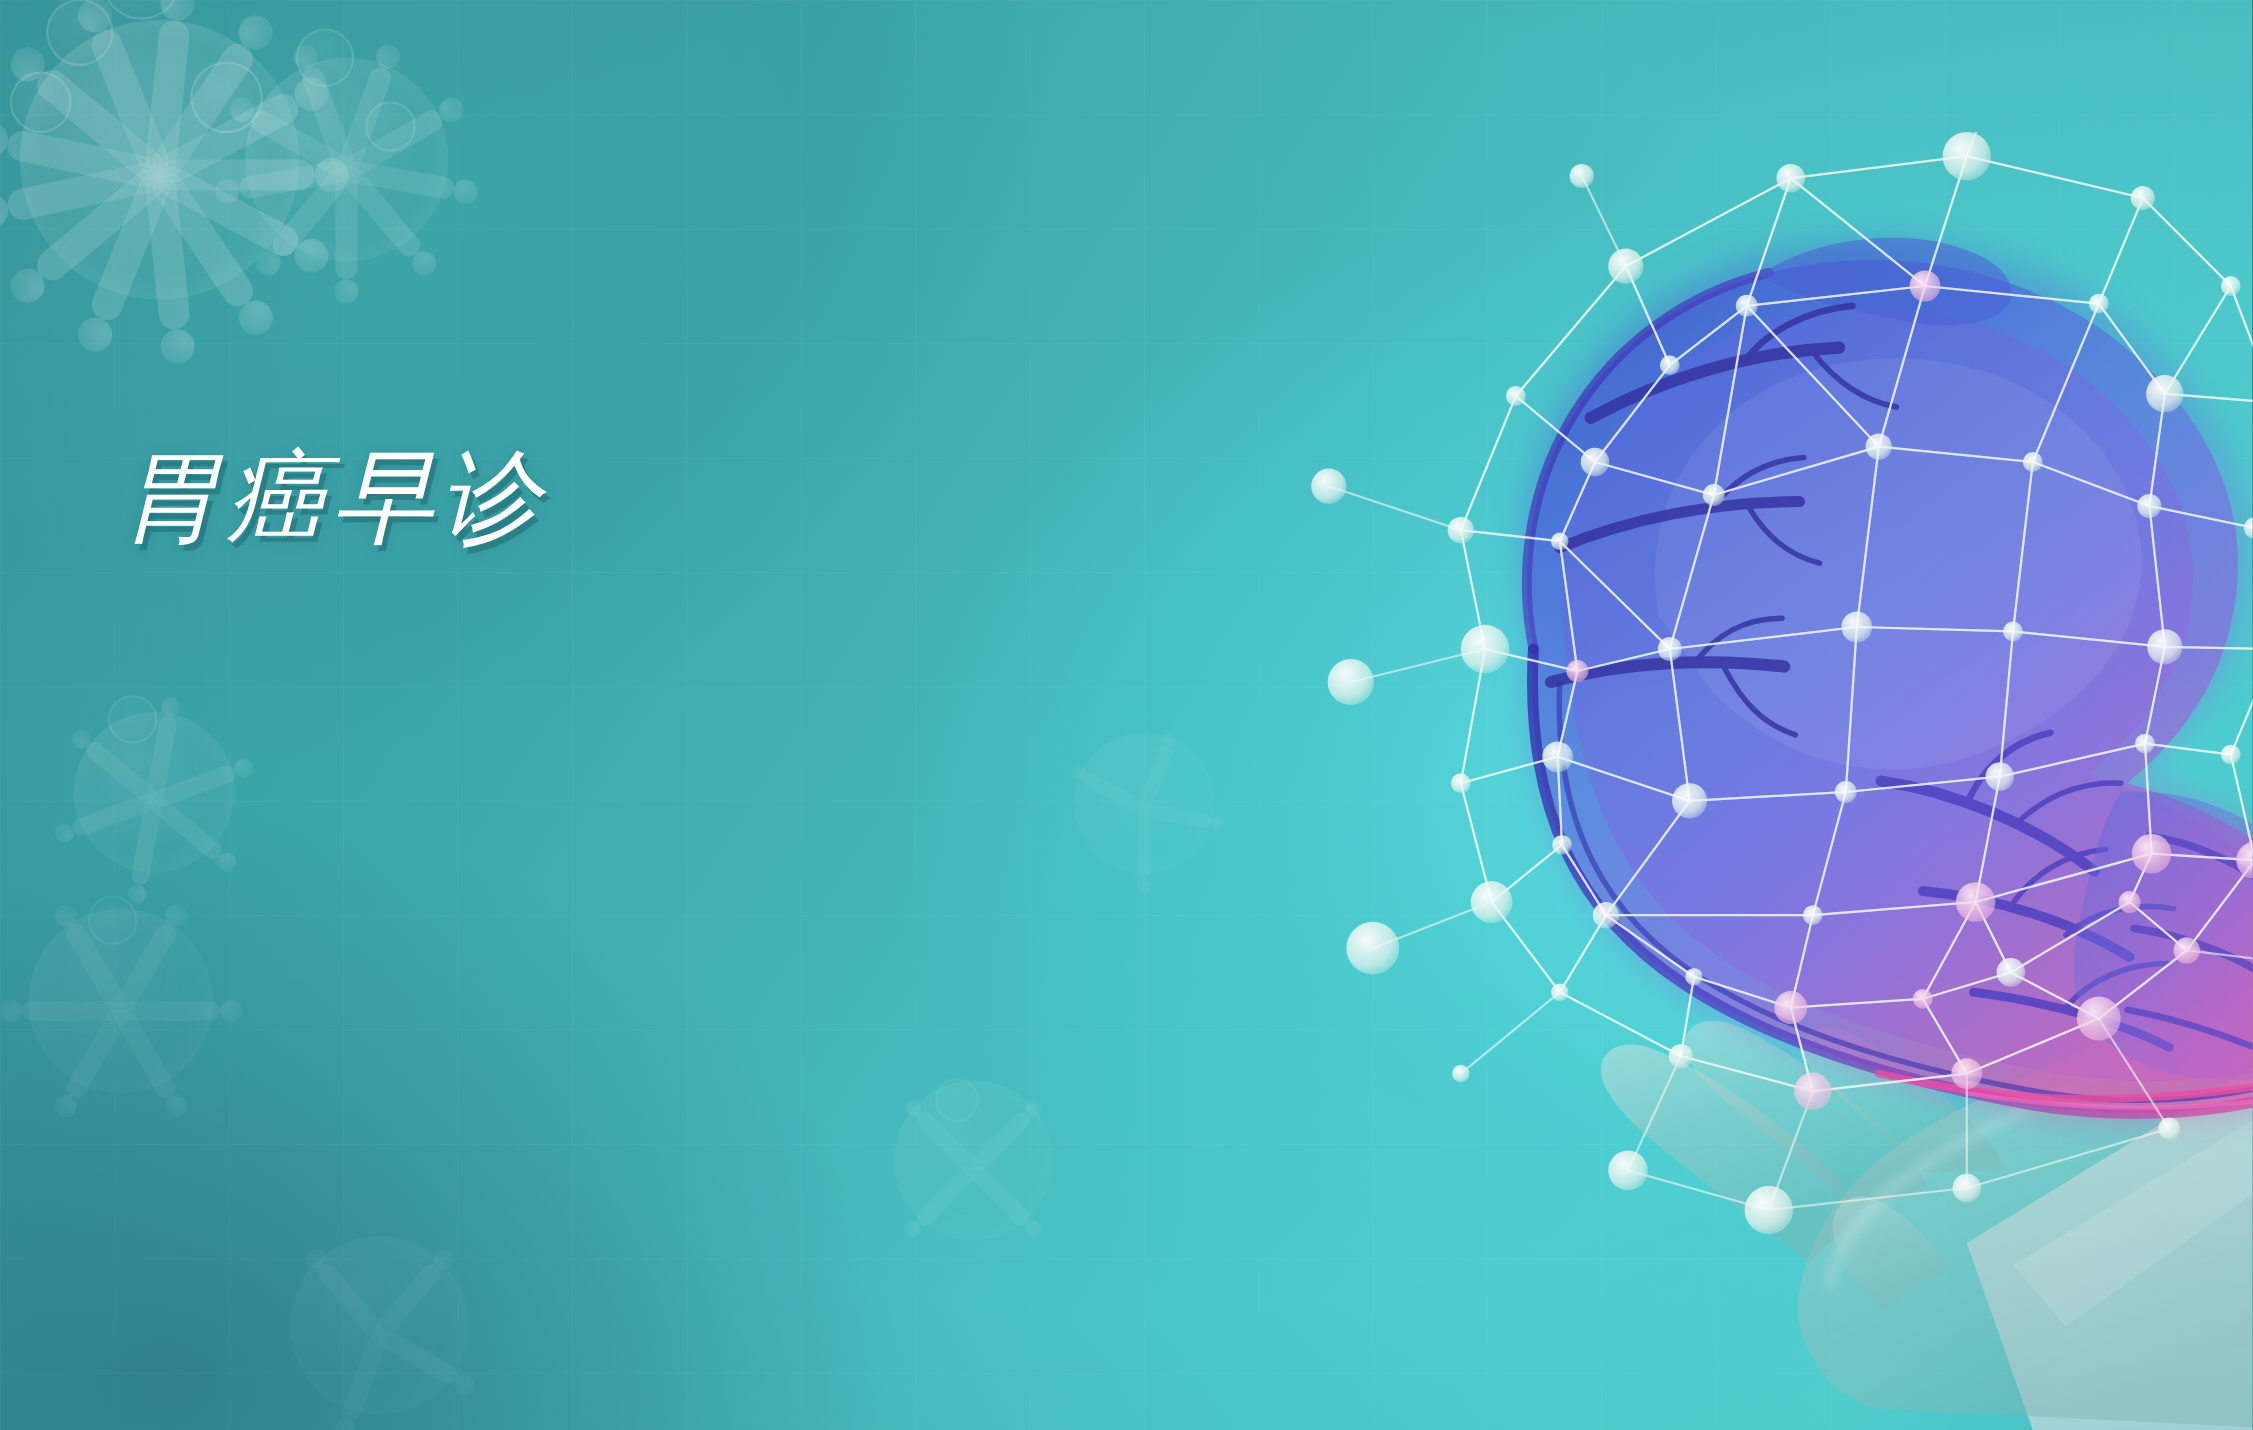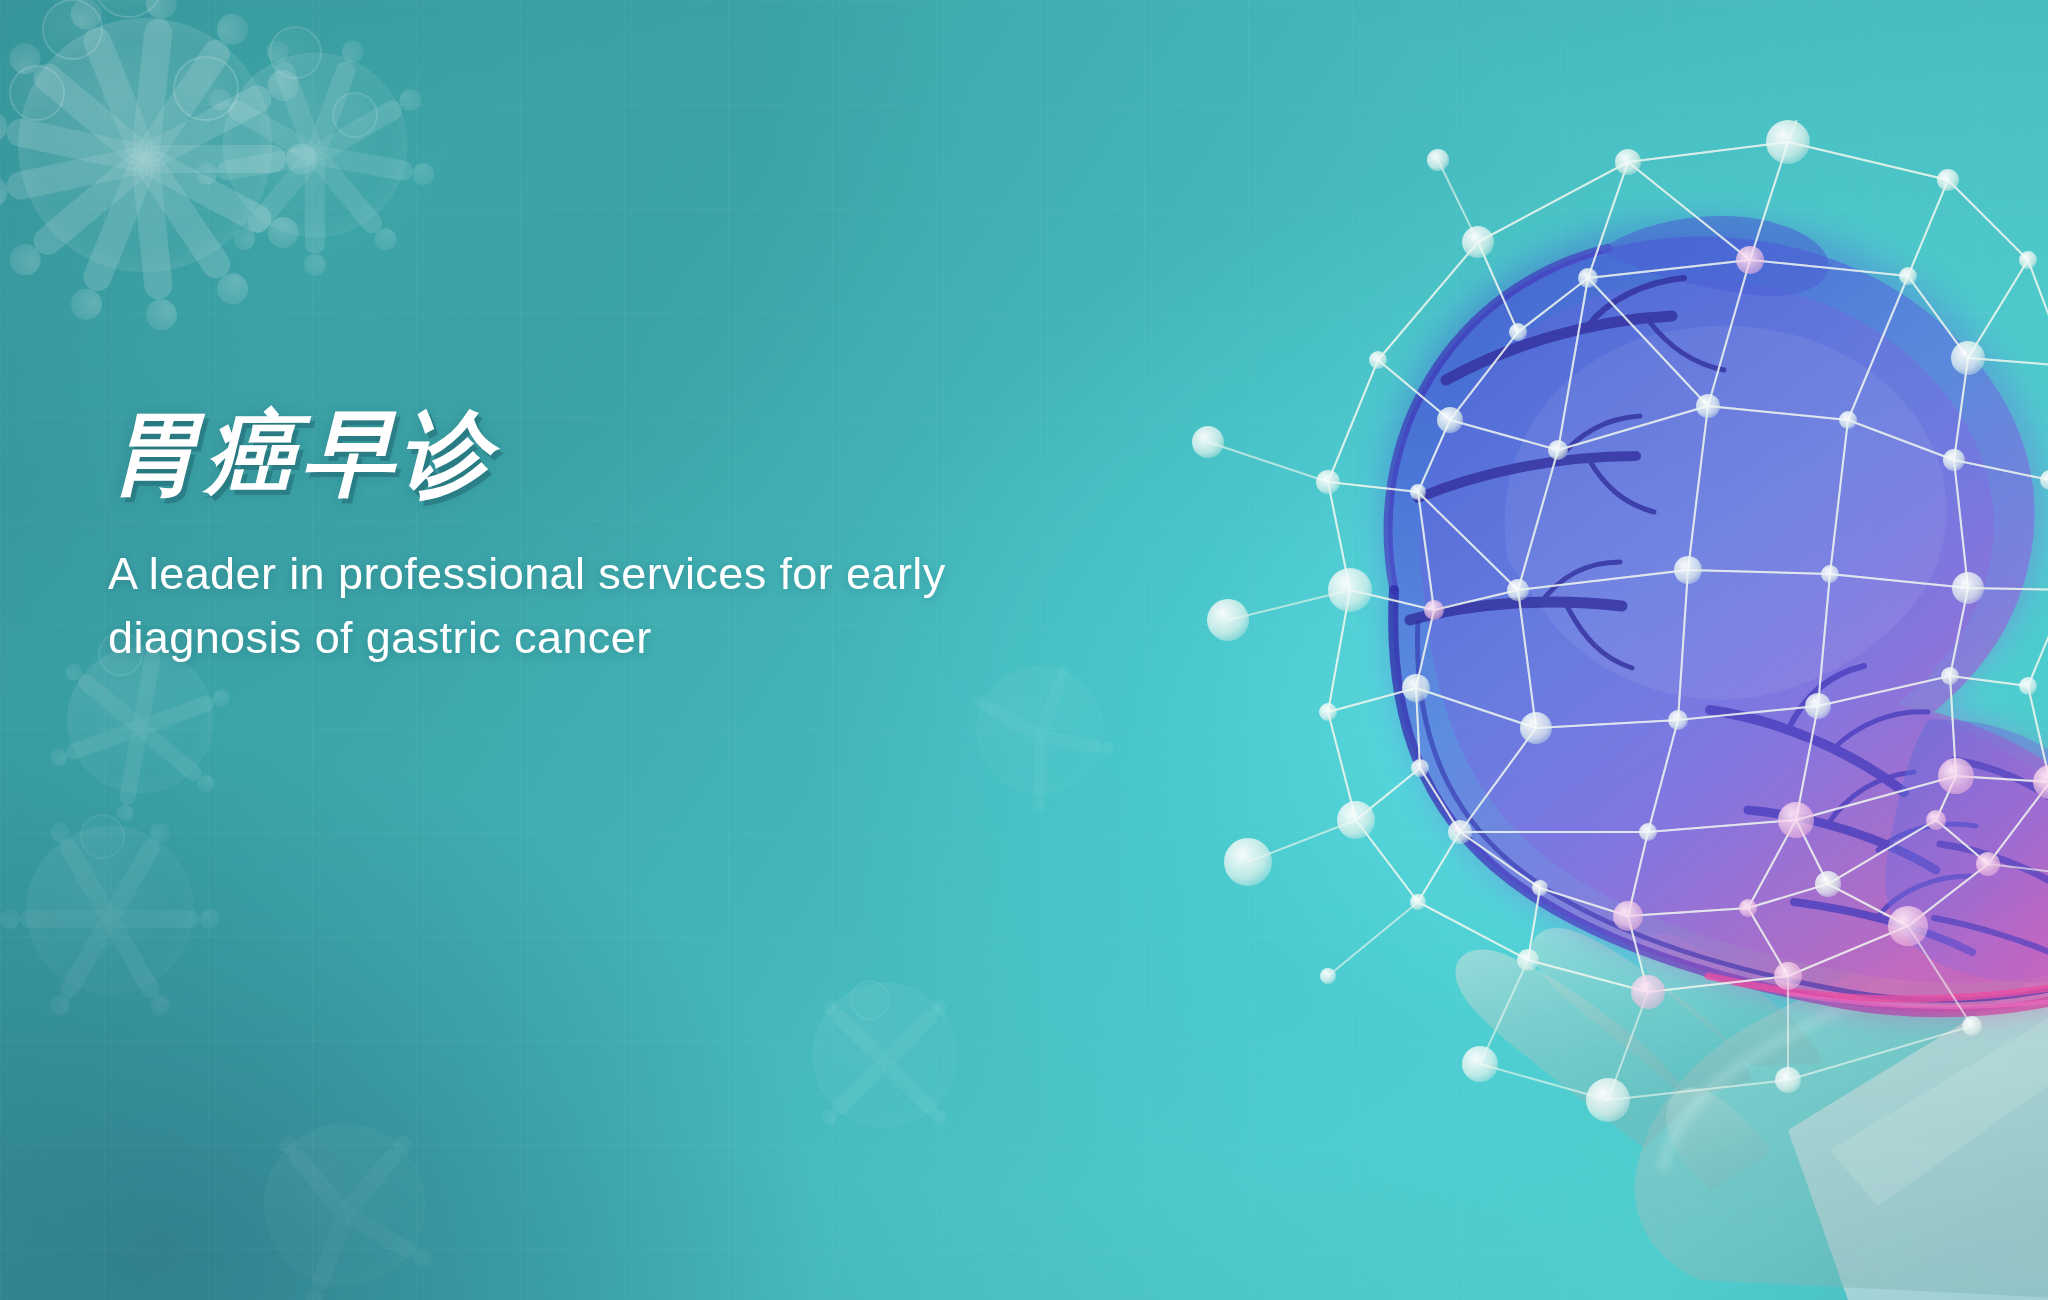--- a/index.html
+++ b/index.html
@@ -65,21 +65,21 @@
   
   .text-block{
     position:absolute;
     left:108px; top:400px;
     width:1080px;
     z-index:6;
   }
   .headline{
     margin:0;
     color:#ffffff;
-    font-weight:bold;
+    font-weight:normal;
     font-style:italic;
     font-size:92px;
     line-height:1.17;
     letter-spacing:5px;
     text-shadow:4px 5px 0 rgba(26,88,98,0.40), 0 2px 14px rgba(16,70,80,0.22);
     white-space:nowrap;
   }
   .headline .l2{display:block;}
   .subtitle{
     margin:34px 0 0 0;
@@ -517,19 +517,15 @@
         <circle cx="1000" cy="756" r="9" fill="url(#nodeGrad)"></circle>
         <circle cx="350" cy="40" r="11" fill="url(#nodeGrad)"></circle>
       </g>
     </svg>
   </div>
 
   <div class="text-block">
     <h1 class="headline">
       <span>胃癌早诊</span>
     </h1>
-    <p class="subtitle">
-      <span>A leader in professional services for early</span>
-      <span class="s2">diagnosis of gastric cancer</span>
-    </p>
   </div>
 
 </div>
 
 </body></html>

